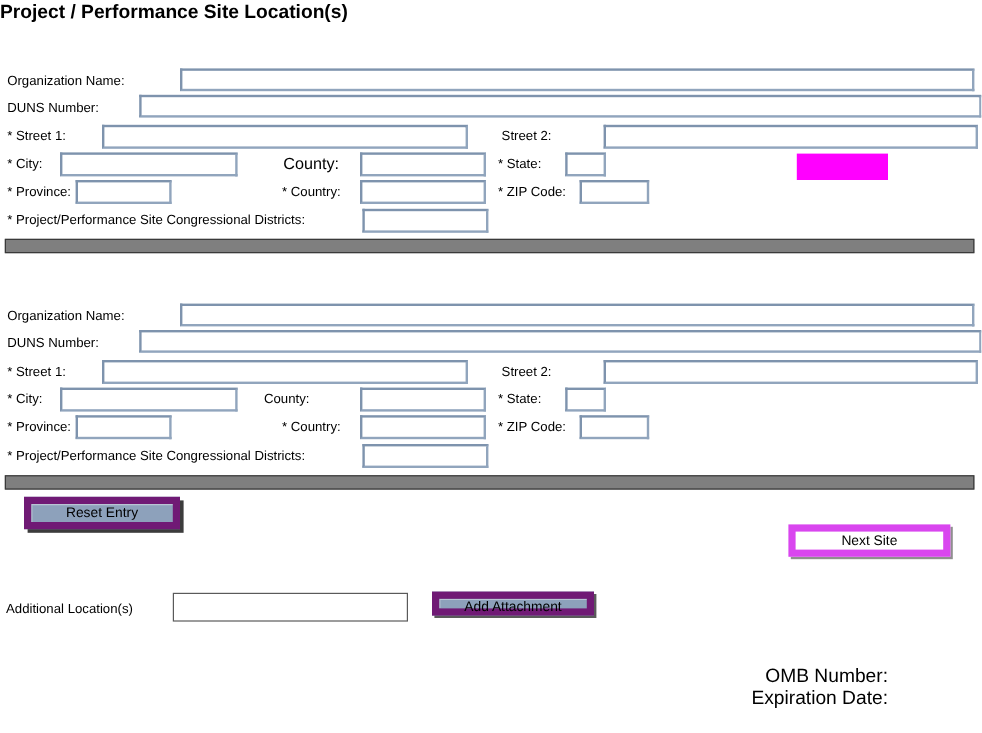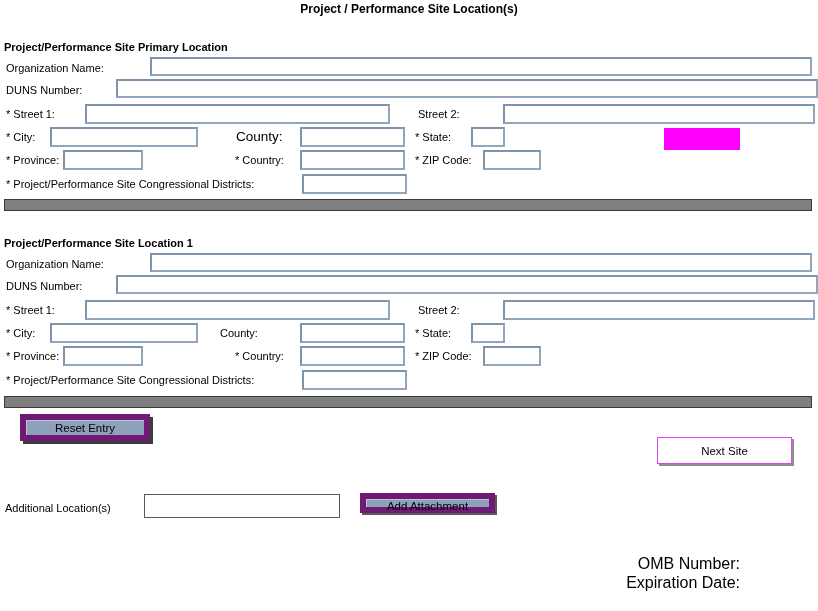--- a/index.html
+++ b/index.html
@@ -1,47 +1,46 @@
 <!DOCTYPE html>
 <html><head>
 <meta charset="utf-8">
 <style>
   html,body{margin:0;padding:0;background:#ffffff;}
   #page{position:relative;width:818px;height:611px;background:#ffffff;
         font-family:"Liberation Sans",sans-serif;color:#000;overflow:hidden;}
-  .title{position:absolute;top:2px;left:0;width:100%;text-align:center;
-         font-size:12px;font-weight:bold;}
+  .title{position:absolute;top:2px;left:0;width:100%;
+         font-size:16px;font-weight:bold;}
   .sec-header{position:absolute;font-size:11px;font-weight:bold;white-space:nowrap;}
   .lbl{position:absolute;font-size:11px;white-space:nowrap;line-height:13px;}
   .lbl-big{font-size:13.5px;line-height:15px;}
   .inp{position:absolute;box-sizing:border-box;background:#fff;
        border:2px solid #91a5bd;border-top-color:#7e93ad;border-left-color:#7e93ad;
        font-family:"Liberation Sans",sans-serif;font-size:11px;padding:0 3px;}
   .inp-gray{position:absolute;box-sizing:border-box;background:#fff;
        border:1px solid #5a5a5a;font-family:"Liberation Sans",sans-serif;
        font-size:11px;padding:0 3px;}
   .bar{position:absolute;left:4px;width:808px;height:12px;background:#7f7f7f;
        border:1px solid #3a3a3a;box-sizing:border-box;}
   .btn{position:absolute;box-sizing:border-box;font-family:"Liberation Sans",sans-serif;
        font-size:11.5px;text-align:center;cursor:pointer;}
   .btn-blue{background:#8da1bb;border:6px solid #701a75;
        box-shadow:3px 3px 0 #3c3c3c, inset 1px 1px 0 #b9c5d4;color:#000;}
-  .btn-white{background:#ffffff;border:1px solid #d946ef;
+  .btn-white{background:#ffffff;border:6px solid #d946ef;
        box-shadow:2px 2px 0 #8f8f8f;color:#000;}
   .highlight{position:absolute;background:#ff00ff;}
   .footer-txt{position:absolute;font-size:16px;white-space:nowrap;text-align:right;}
 </style>
 </head>
 <body>
 
 <div id="page">
 
   <div class="title">Project / Performance Site Location(s)</div>
 
-  <div class="sec-header" style="left:4px;top:41px;">Project/Performance Site Primary Location</div>
 
   <div class="lbl" style="left:6px;top:62px;">Organization Name:</div>
   <input class="inp" style="left: 150px; top: 57px; width: 662px; height: 19px;" value="">
 
   <div class="lbl" style="left:6px;top:84px;">DUNS Number:</div>
   <input class="inp" style="left: 116px; top: 79px; width: 702px; height: 19px;" value="">
 
   <div class="lbl" style="left:6px;top:108px;">* Street 1:</div>
   <input class="inp" style="left: 85px; top: 104px; width: 305px; height: 20px;" value="">
   <div class="lbl" style="left:418px;top:108px;">Street 2:</div>
@@ -60,21 +59,20 @@
   <div class="lbl" style="left:235px;top:154px;">* Country:</div>
   <input class="inp" style="left: 300px; top: 150px; width: 105px; height: 20px;" value="">
   <div class="lbl" style="left:415px;top:154px;">* ZIP Code:</div>
   <input class="inp" style="left: 483px; top: 150px; width: 58px; height: 20px;" value="">
 
   <div class="lbl" style="left:6px;top:178px;">* Project/Performance Site Congressional Districts:</div>
   <input class="inp" style="left: 302px; top: 174px; width: 105px; height: 20px;" value="">
 
   <div class="bar" style="top:199px;"></div>
 
-  <div class="sec-header" style="left:4px;top:237px;">Project/Performance Site Location 1</div>
 
   <div class="lbl" style="left:6px;top:258px;">Organization Name:</div>
   <input class="inp" style="left: 150px; top: 253px; width: 662px; height: 19px;" value="">
 
   <div class="lbl" style="left:6px;top:280px;">DUNS Number:</div>
   <input class="inp" style="left: 116px; top: 275px; width: 702px; height: 19px;" value="">
 
   <div class="lbl" style="left:6px;top:304px;">* Street 1:</div>
   <input class="inp" style="left: 85px; top: 300px; width: 305px; height: 20px;" value="">
   <div class="lbl" style="left:418px;top:304px;">Street 2:</div>

